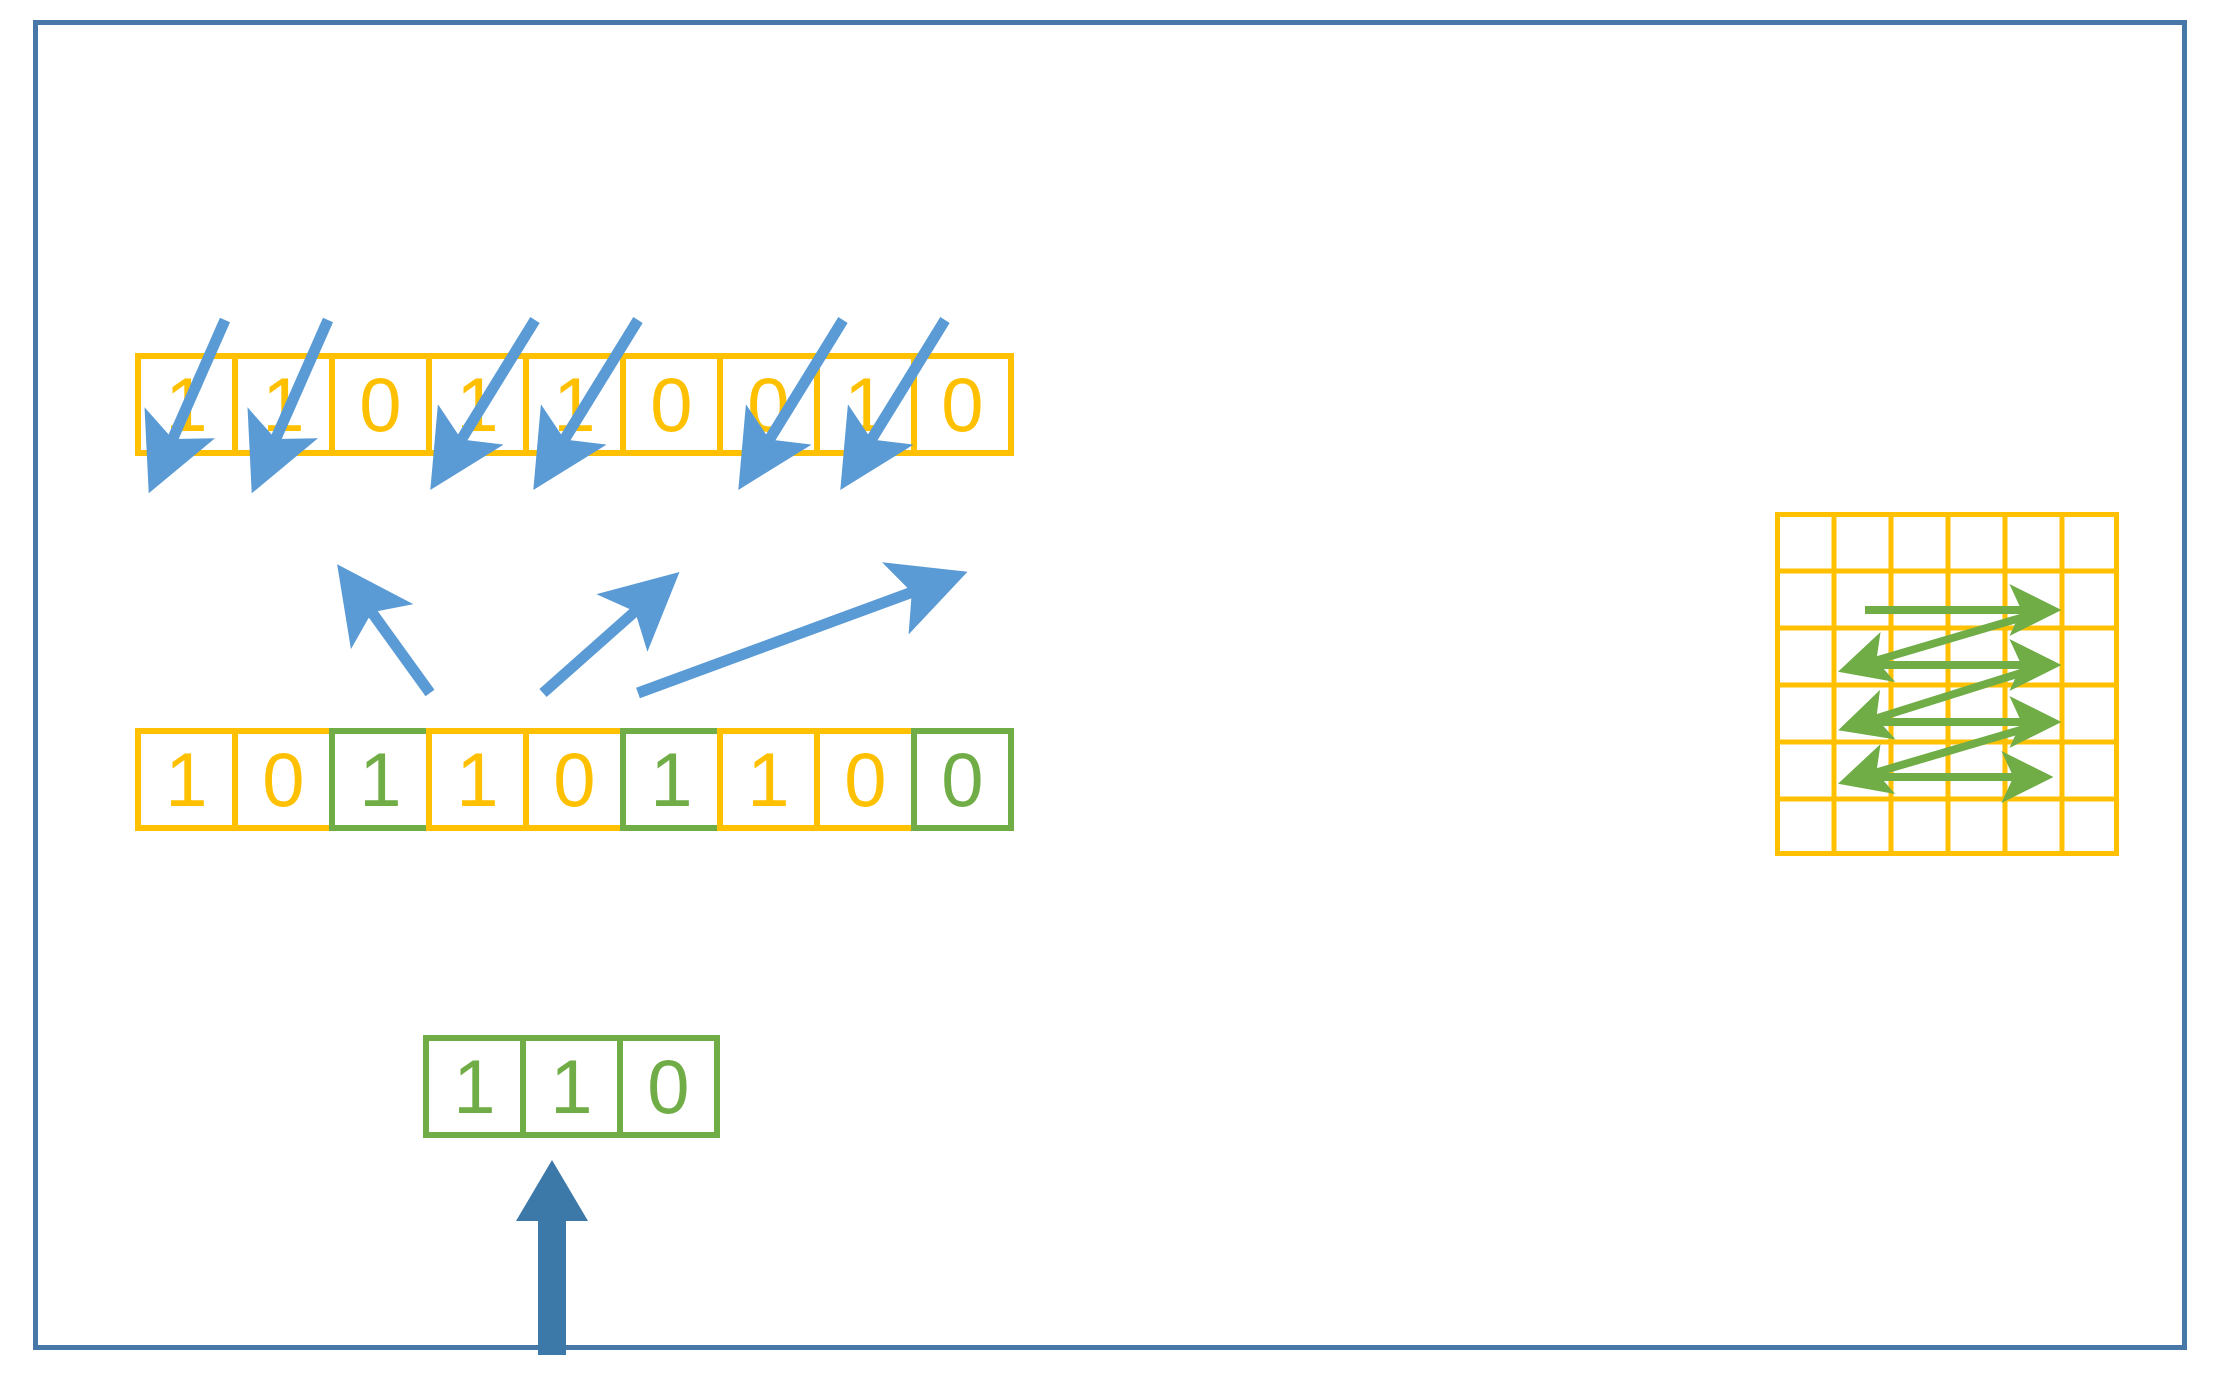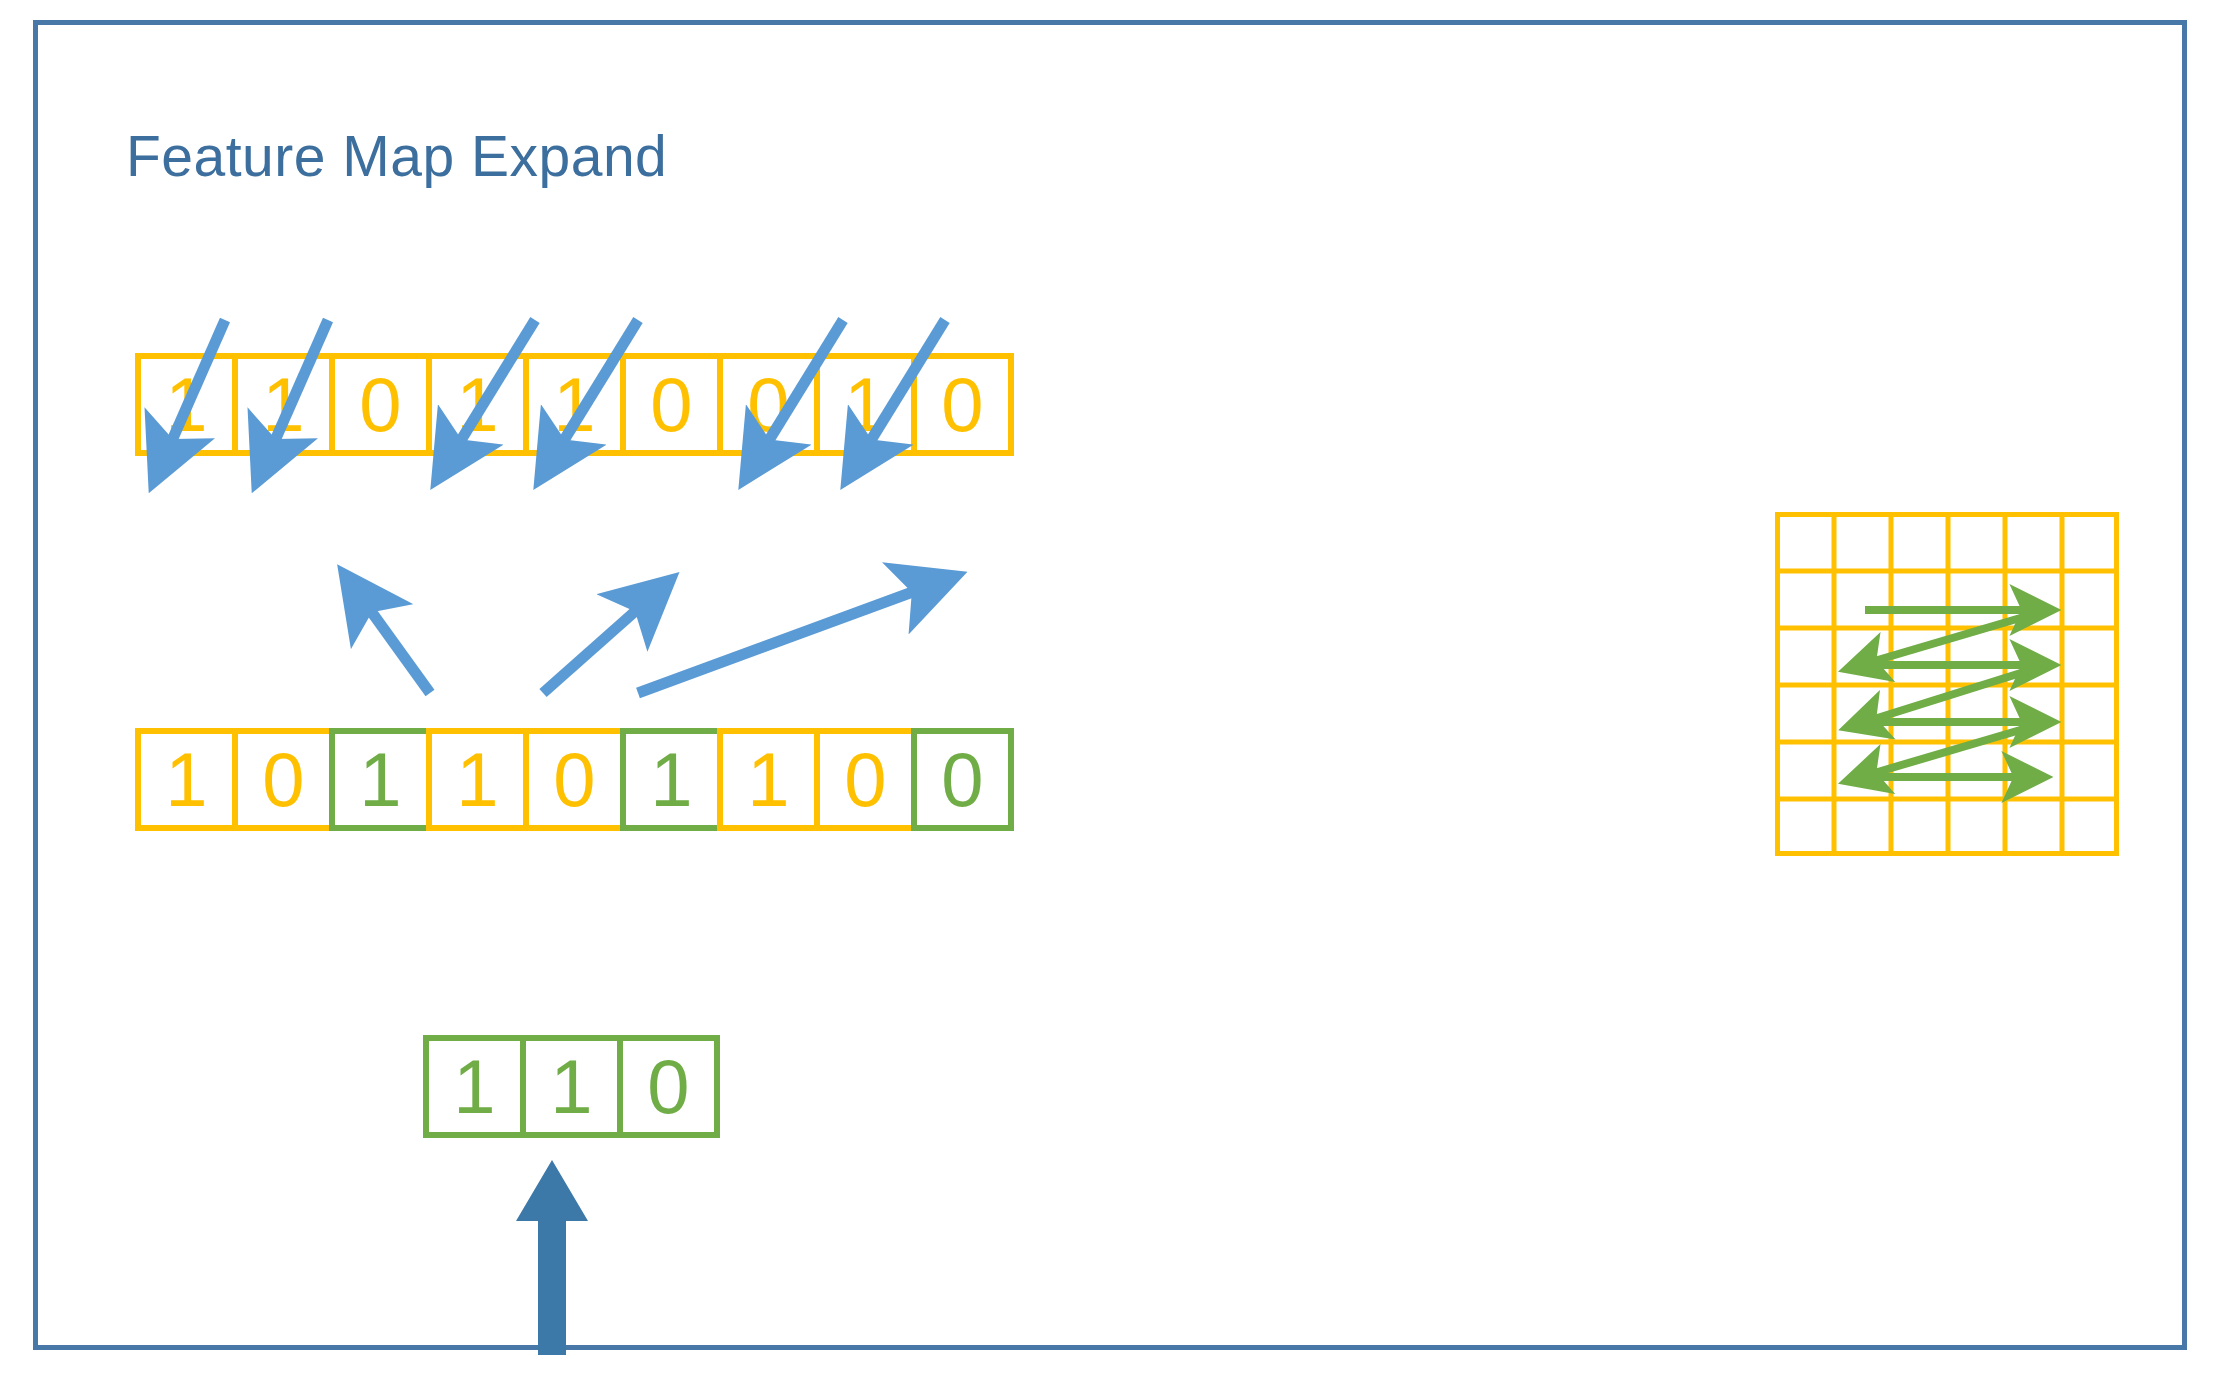--- a/index.html
+++ b/index.html
@@ -21,21 +21,20 @@
   #svg-arrows{position:absolute;left:0;top:0;width:2154px;height:1330px;pointer-events:none;}
   #grid{position:absolute;left:1737px;top:487px;width:344px;height:344px;}
   #zig{position:absolute;left:0;top:0;width:344px;height:344px;}
 </style>
 </head>
 <body>
 
 <div id="stage">
   <div id="frame">
 
-    <div id="title">Feature Map Expand</div>
 
     <div class="row" id="row-top">
       <div class="cell y">1</div>
       <div class="cell y">1</div>
       <div class="cell y">0</div>
       <div class="cell y">1</div>
       <div class="cell y">1</div>
       <div class="cell y">0</div>
       <div class="cell y">0</div>
       <div class="cell y">1</div>

